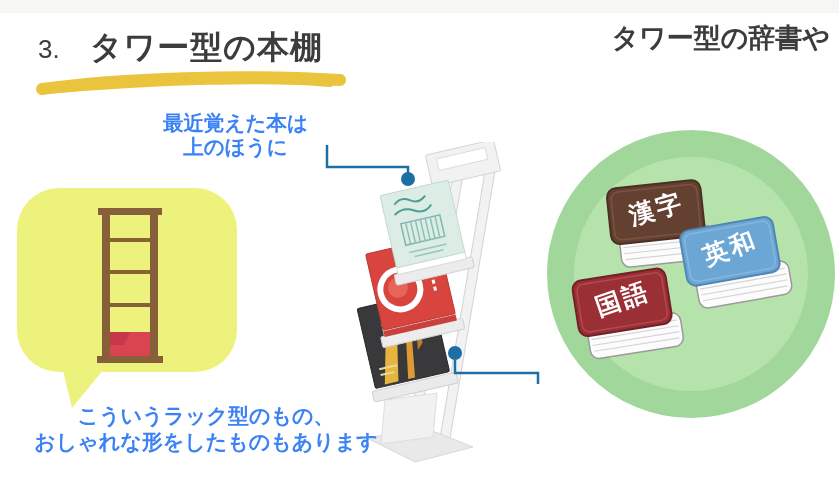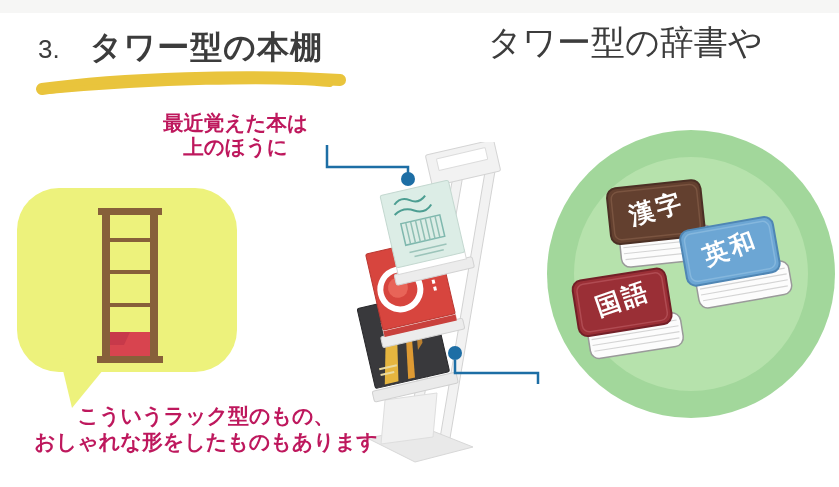--- a/index.html
+++ b/index.html
@@ -9,24 +9,24 @@
   }
   .topbar{position:absolute;left:0;top:0;width:839px;height:13px;background:#f6f6f5;}
   .title-row{
     position:absolute;left:38px;top:26px;display:flex;align-items:baseline;gap:30px;
     color:#3c3c3c;
   }
   .title-number{font-size:26px;font-weight:500;}
   .title-text{font-size:32px;font-weight:700;letter-spacing:1px;}
   .swoosh{position:absolute;left:34px;top:70px;}
   .heading{
-    position:absolute;left:420px;top:22px;width:410px;text-align:center;
-    font-size:34px;line-height:1.22;font-weight:400;color:#3c3c3c;
+    position:absolute;left:420px;top:22px;width:410px;text-align:right;
+    font-size:27px;line-height:1.22;font-weight:700;color:#3c3c3c;
   }
-  .note{position:absolute;text-align:center;color:#be185d;font-weight:700;line-height:1.18;}
+  .note{position:absolute;text-align:center;color:#3b82f6;font-weight:700;line-height:1.18;}
   .note-top{left:128px;top:111px;width:215px;font-size:20.5px;}
   .note-bottom-right{left:468px;top:392px;width:195px;font-size:20.5px;}
   .note-bottom-left{left:10px;top:403px;width:392px;font-size:21px;font-weight:600;line-height:1.25;text-align:center;}
   .abs{position:absolute;}
   svg{display:block;}
 </style>
 </head>
 <body>
 
 <div class="slide">

